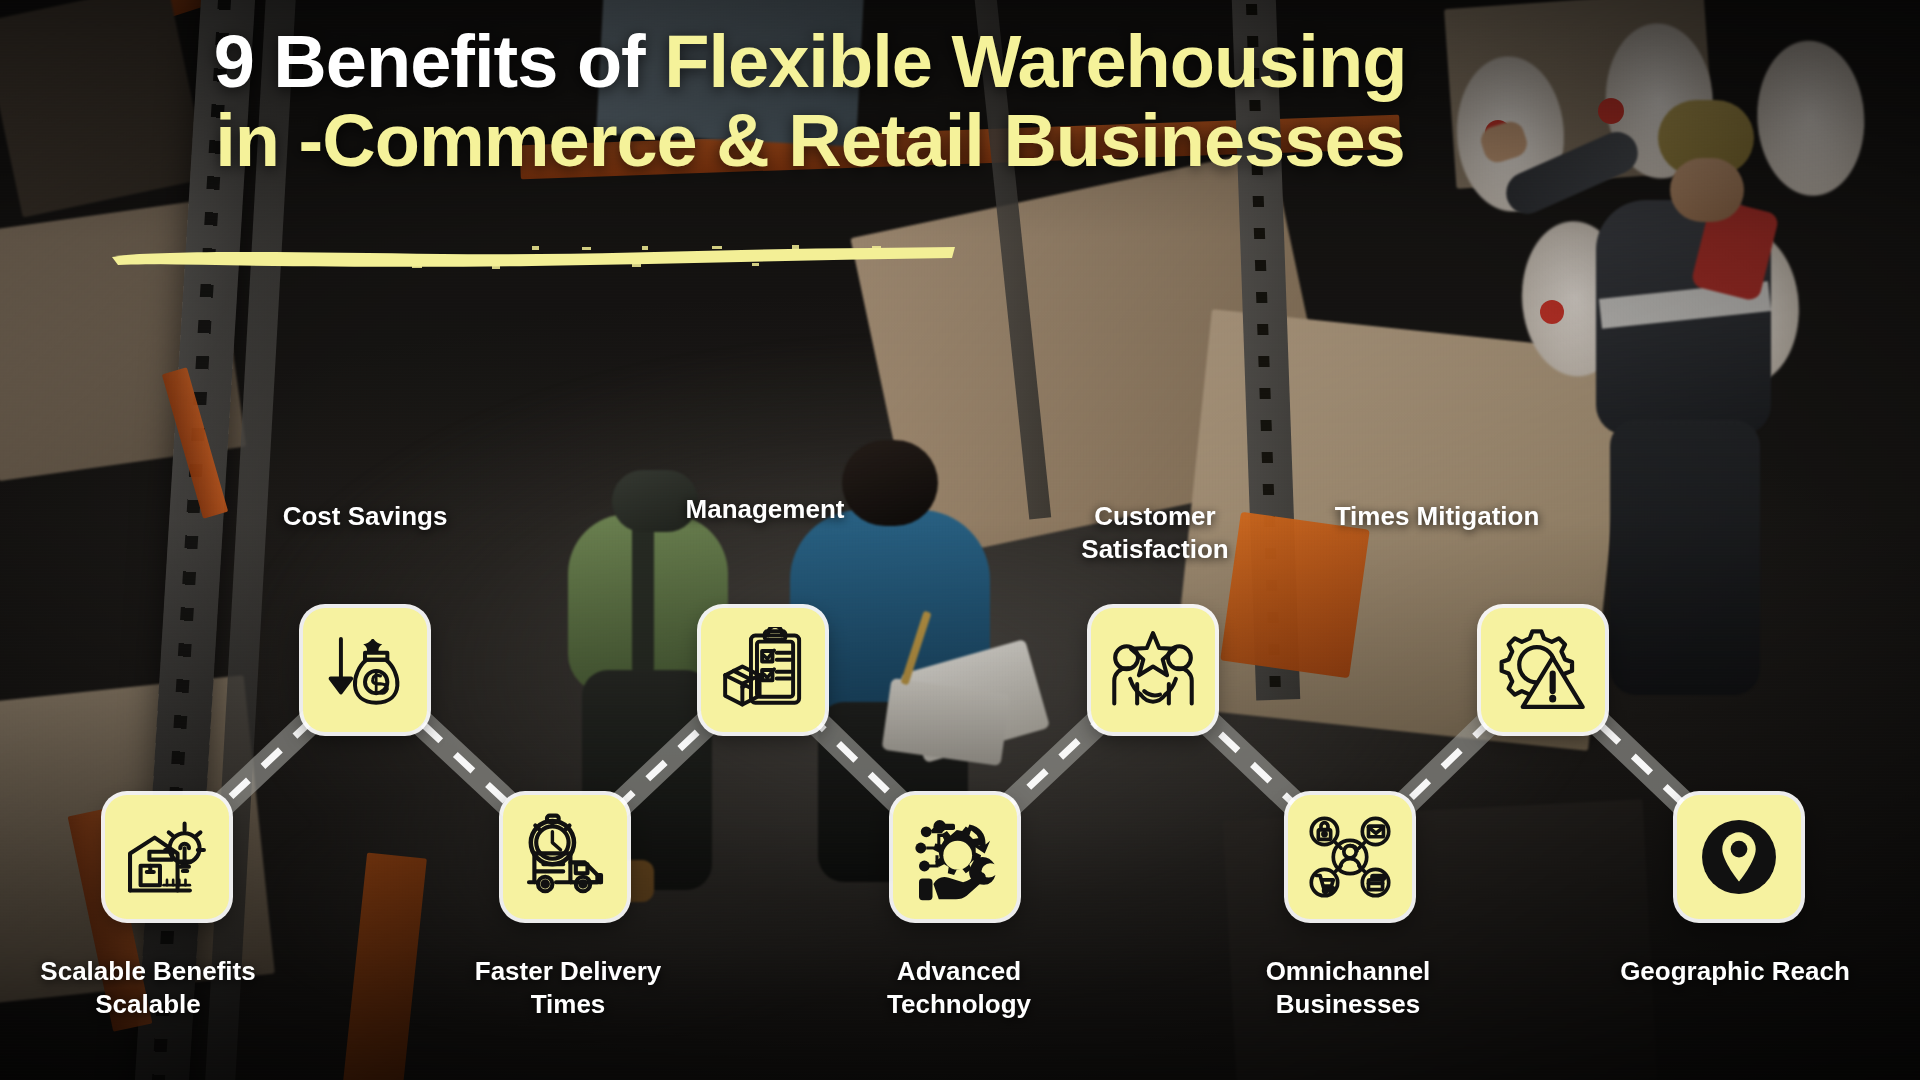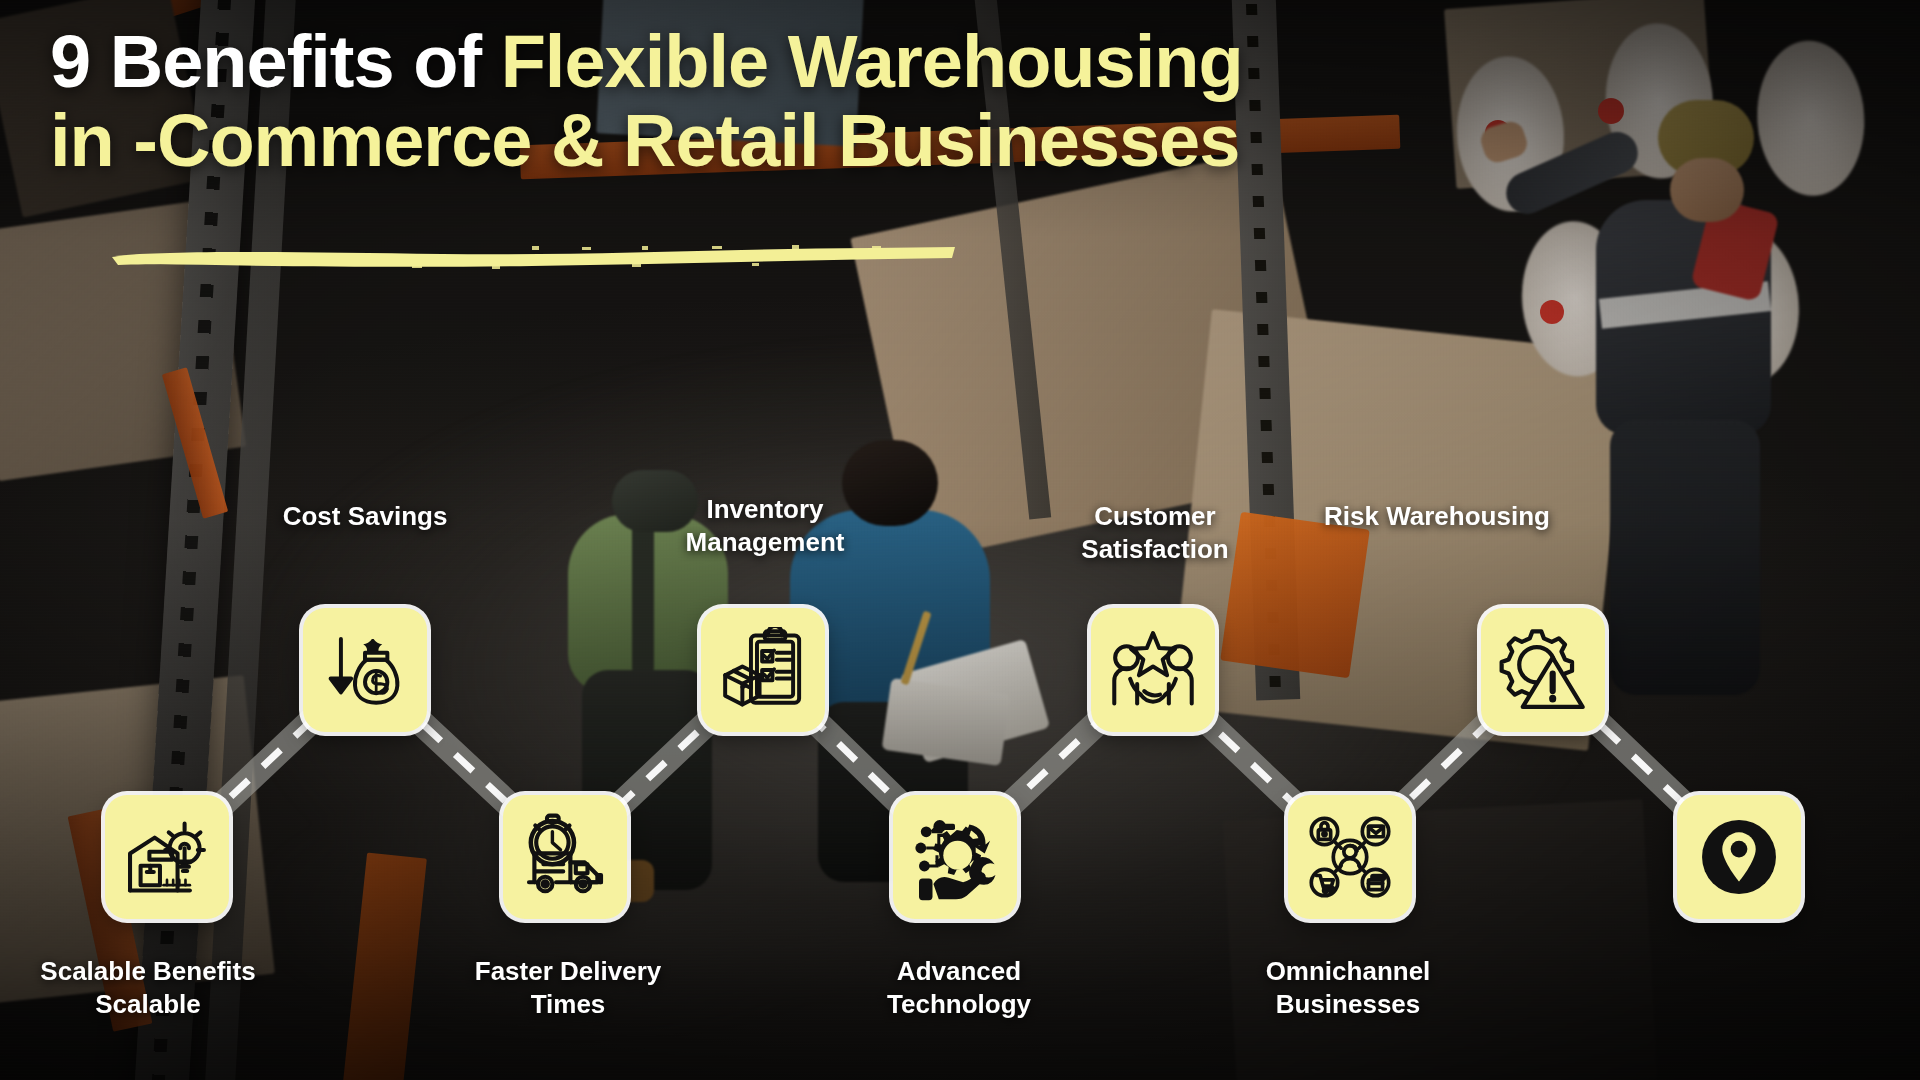--- a/index.html
+++ b/index.html
@@ -156,21 +156,21 @@
     opacity:.12;
     background-image:
       repeating-linear-gradient(0deg, rgba(255,255,255,.06) 0 1px, rgba(0,0,0,0) 1px 3px),
       repeating-linear-gradient(90deg, rgba(0,0,0,.07) 0 1px, rgba(0,0,0,0) 1px 3px);
   }
 
   
   .heading{
     position:absolute;left:50px;top:22px;width:1520px;
     font-weight:700;font-size:74px;line-height:1.07;letter-spacing:-1px;
-    color:#ffffff;text-shadow:0 3px 14px rgba(0,0,0,.65);
+    color:#ffffff;text-shadow:0 3px 14px rgba(0,0,0,.65);text-align:center;
   }
   .heading .hl{color:#f5f29a;}
   .brush{
     position:absolute;left:112px;top:244px;width:845px;height:26px;
   }
 
   
   .path-svg{position:absolute;left:0;top:0;width:1920px;height:1080px;pointer-events:none;}
 
   
@@ -368,21 +368,20 @@
         <path d="M66 52 h16 M66 60 h16"></path>
 
         <path d="M6 56 L26 46 L46 56 L46 80 L26 90 L6 80 Z"></path>
         <path d="M6 56 L26 66 L46 56"></path>
         <path d="M26 66 V90"></path>
         <path d="M16 51 L36 61 L36 71 L30 68 L26 70"></path>
       </svg>
     </span>
   </div>
   <div class="label" style="left:635px;top:493px;">
-    <div>Inventory</div>
     <div>Management</div>
   </div>
 
   <div class="card" style="left:893px;top:795px;">
     <span>
       <svg width="90" height="90" viewBox="0 0 100 100" fill="#111" stroke="none">
 
         <path d="M52 20 l6 1 4-5 6 4 -2 6 4 4 7-1 2 7 -6 3 0 6 6 3 -2 7 -7-1 -4 4 2 6 -6 4 -4-5 -6 1 -3 6 -7-2 1-7 -5-3 -6 3 -4-6 5-4 -1-6 -6-3 2-7 7 1 3-5 -3-6 6-4 4 5 Z"></path>
         <circle cx="53" cy="48" r="16" fill="#f6f2a0"></circle>
 
@@ -479,26 +478,29 @@
         <path d="M38 6 h10 l3 8 9 4 8 -4 7 7 -4 8 4 9 8 3 v10 l-8 3 -4 9 4 8 -7 7 -8 -4 -9 4 -3 8 h-10 l-3 -8 -9 -4 -8 4 -7 -7 4 -8 -4 -9 -8 -3 v-10 l8 -3 4 -9 -4 -8 7 -7 8 4 9 -4 Z"></path>
         <circle cx="43" cy="44" r="20"></circle>
 
         <path d="M61 36 L95 92 H27 Z" fill="#f6f2a0"></path>
         <path d="M61 54 v20" stroke-width="7"></path>
         <path d="M61 82 v1" stroke-width="8"></path>
       </svg>
     </span>
   </div>
   <div class="label" style="left:1307px;top:500px;">
-    <div>Risk Warehousing</div>
+    <div>Times Mitigation</div>
   </div>
 
   <div class="card" style="left:1677px;top:795px;">
     <span>
       <svg width="88" height="88" viewBox="0 0 100 100">
         <circle cx="50" cy="50" r="42" fill="#111"></circle>
         <path d="M50 22 a19 19 0 0 0 -19 19 c0 14 19 37 19 37 s19 -23 19 -37 a19 19 0 0 0 -19 -19 Z" fill="#f6f2a0"></path>
         <circle cx="50" cy="41" r="9.5" fill="#111"></circle>
       </svg>
     </span>
   </div>
+  <div class="label" style="left:1605px;top:955px;">
+    <div>Geographic Reach</div>
+  </div>
 
 </div>
 
 </body></html>

